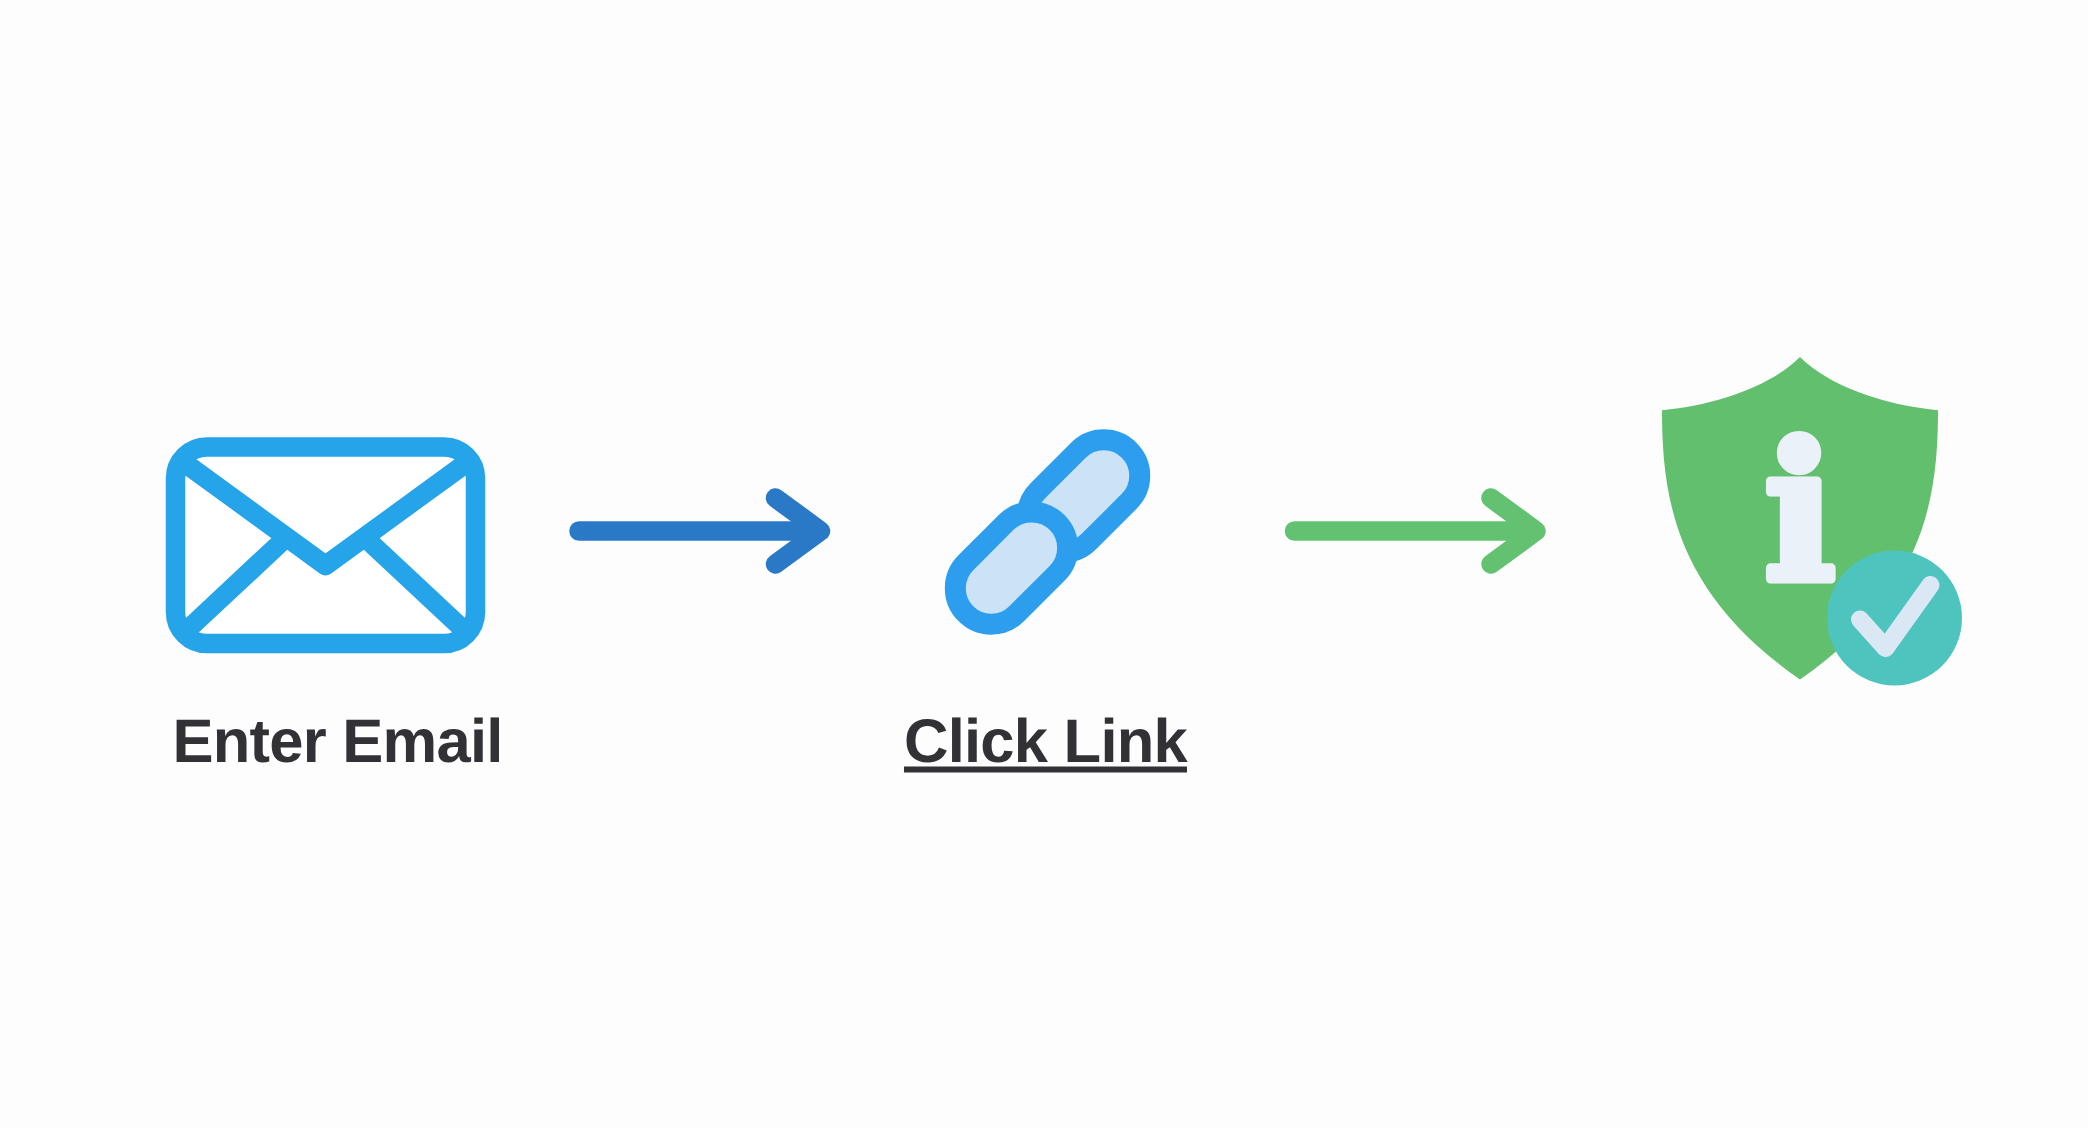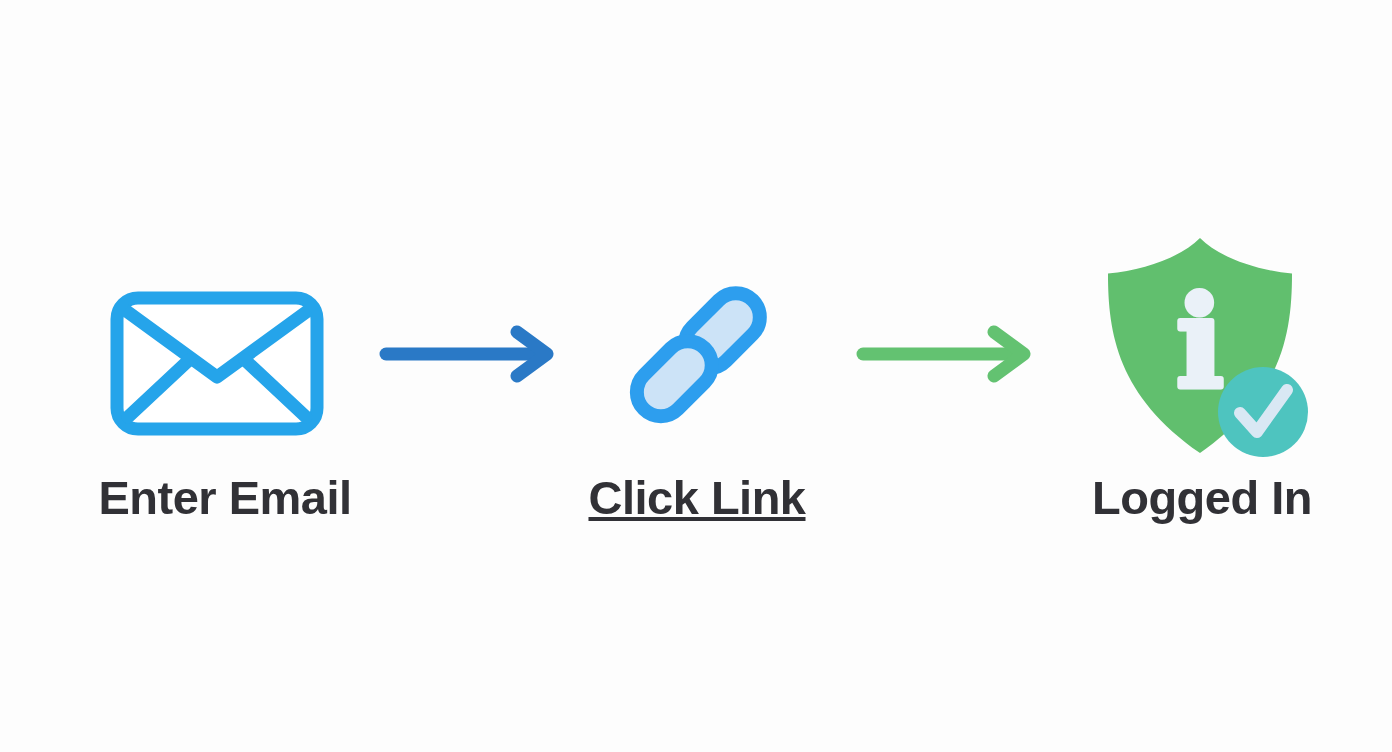--- a/index.html
+++ b/index.html
@@ -14,21 +14,21 @@
     height: 752px;
     background: #fdfdfd;
     overflow: hidden;
   }
   .abs { position: absolute; }
   .step-label {
     position: absolute;
     top: 474px;
     width: 320px;
     text-align: center;
-    font-size: 47px;
+    font-size: 41px;
     font-weight: 700;
     letter-spacing: -0.5px;
     color: #313136;
     line-height: 1;
     white-space: nowrap;
   }
   #label-1 { left: 65px; }
   #label-2 { left: 537px; text-decoration: underline; }
   #label-3 { left: 1042px; }
   #icon-envelope { left: 109px; top: 290px; }
@@ -77,15 +77,14 @@
   <svg id="icon-shield" class="abs" width="220" height="230" viewBox="0 0 220 230">
     <path d="M105 2
              C 124 21, 160 34, 197 37.5
              C 197 98, 187 160, 105 217
              C 23 160, 13 98, 13 37.5
              C 50 34, 86 21, 105 2 Z" fill="#61BF6E"></path>
     <text x="105" y="150" text-anchor="middle" font-family="'DejaVu Serif', serif" font-weight="bold" font-size="126" stroke-width="6" stroke-linejoin="round" fill="#EAF1F8" stroke="#EAF1F8">i</text>
     <circle cx="168" cy="176" r="45" fill="#4EC4BF"></circle>
     <path d="M145 177 L162 196 L192 154" fill="none" stroke-width="12" stroke-linecap="round" stroke-linejoin="round" stroke="#D9E8F4"></path>
   </svg>
-  <div id="label-3" class="step-label">Logged In</div>
 
 </div>
 
 </body></html>

